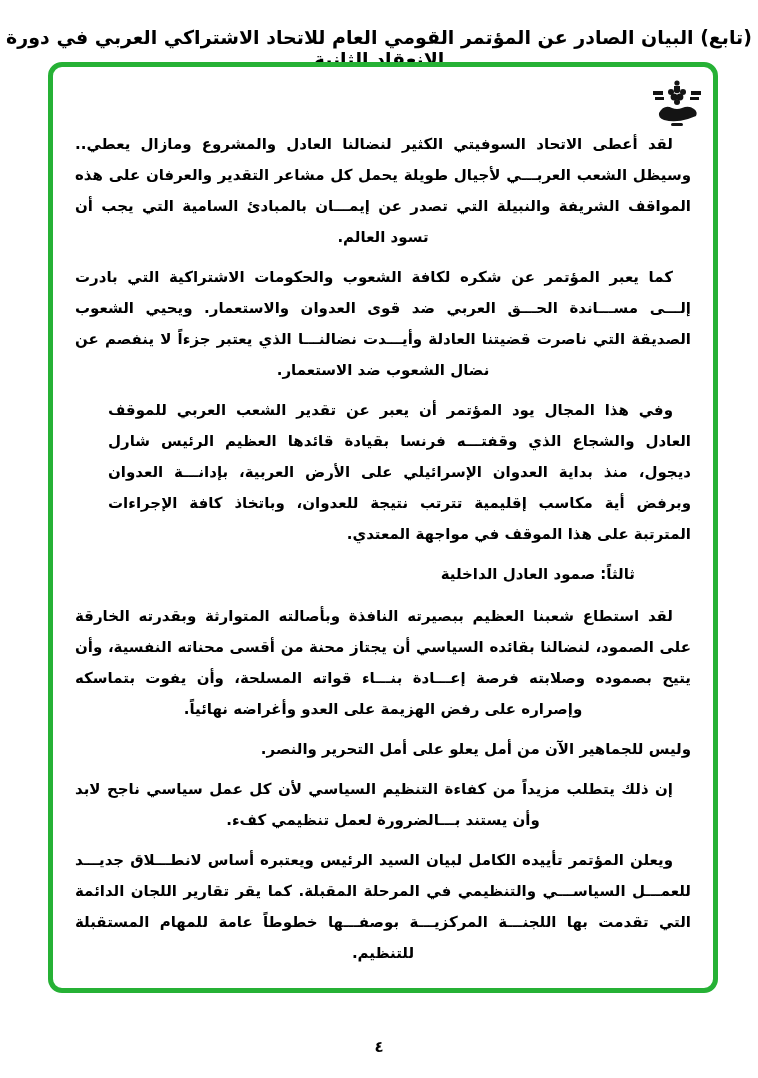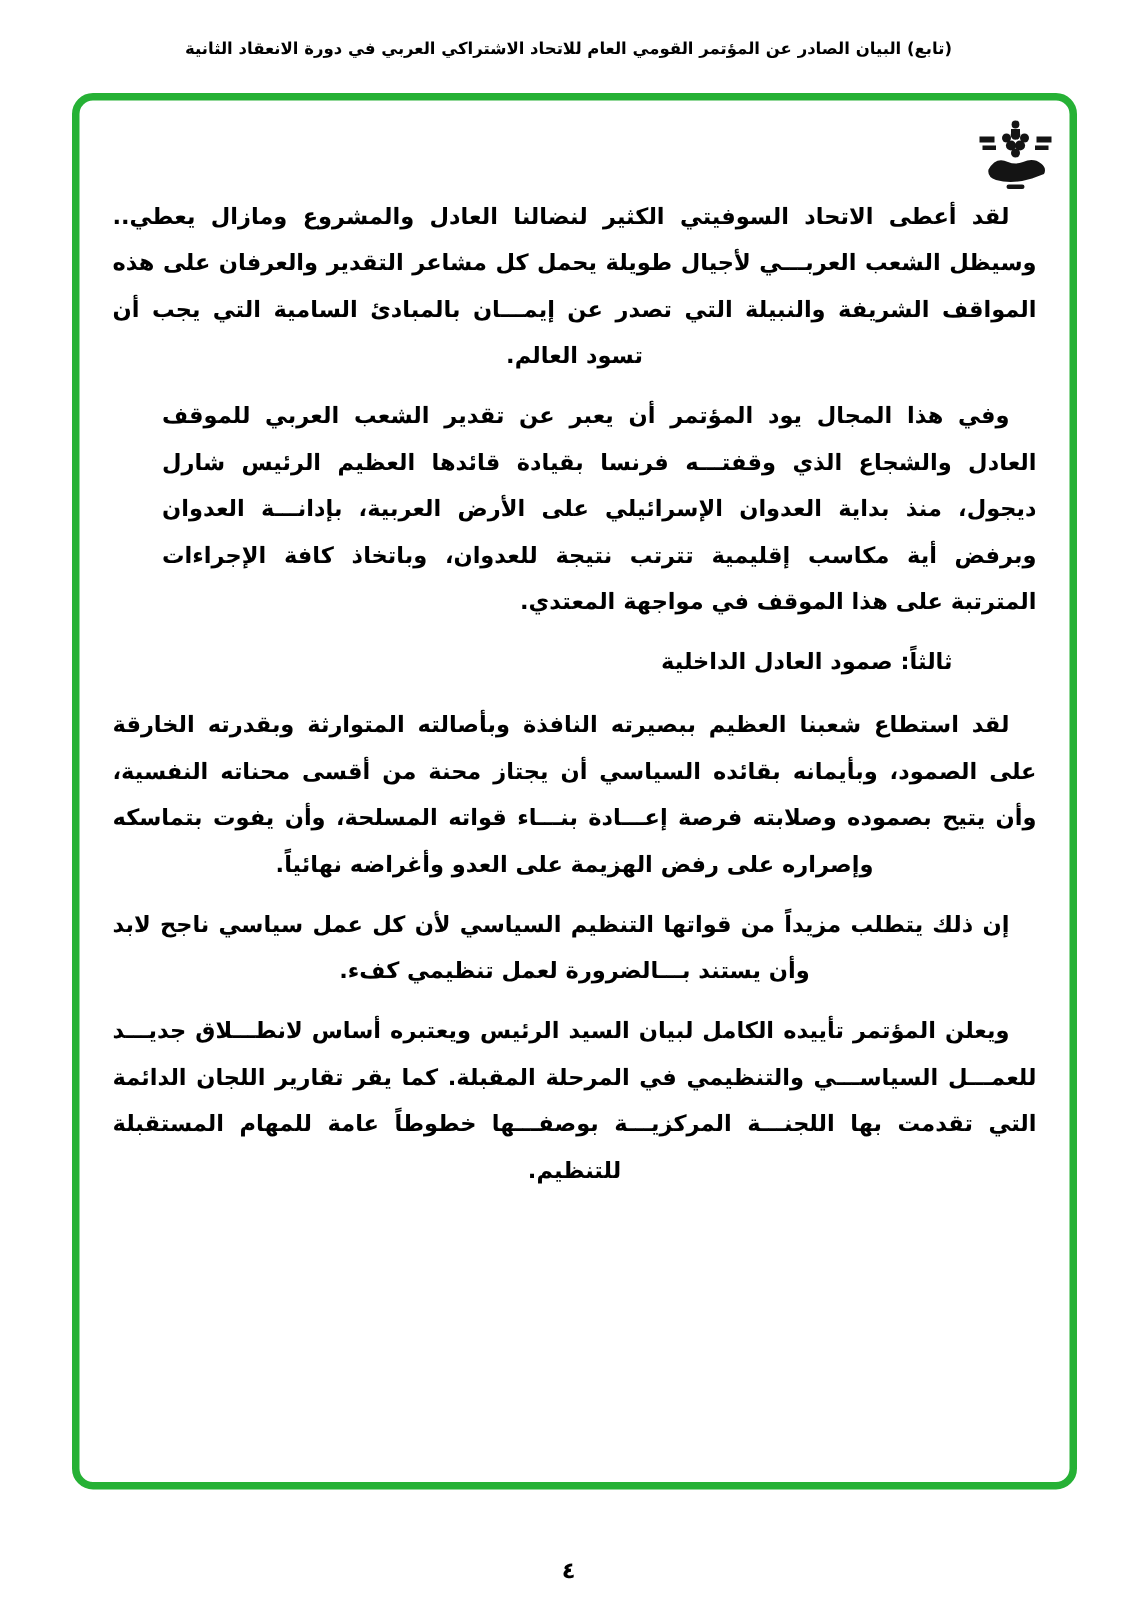--- a/index.html
+++ b/index.html
@@ -3,21 +3,21 @@
 <meta charset="utf-8">
 <style>
   html,body{margin:0;padding:0;}
   body{
     width:758px;height:1078px;position:relative;background:#ffffff;
     font-family:"DejaVu Sans",sans-serif;color:#000;overflow:hidden;
   }
   .page-header{
     position:absolute;top:26px;left:0;width:758px;
     direction:rtl;text-align:center;
-    font-weight:bold;font-size:11px;letter-spacing:0;
+    font-weight:bold;font-size:19px;letter-spacing:0;
     color:#000;
   }
   .doc-frame{
     position:absolute;left:48px;top:62px;width:670px;height:931px;
     box-sizing:border-box;border:5px solid #26b135;border-radius:14px;
     background:#fff;
   }
   .stamp-row{
     display:flex;justify-content:flex-end;
     padding:10px 8px 2px 0;height:62px;box-sizing:border-box;
@@ -68,21 +68,23 @@
           <rect x="41" y="20" width="9" height="3"></rect>
           <path d="M10 36 q5 -9 13 -5 q5 2 10 0 q7 -3 12 1 q4 3 2 7 l-8 3 q-13 4 -24 1 q-6 -2 -5 -7 z"></path>
           <rect x="22" y="46" width="12" height="3" rx="1.5"></rect>
         </g>
       </svg>
     </span>
   </div>
 
   <div class="doc-body">
     <p class="last-center">لقد أعطى الاتحاد السوفيتي الكثير لنضالنا العادل والمشروع ومازال يعطي.. وسيظل الشعب العربـــي لأجيال طويلة يحمل كل مشاعر التقدير والعرفان على هذه المواقف الشريفة والنبيلة التي تصدر عن إيمـــان بالمبادئ السامية التي يجب أن تسود العالم.</p>
+    <p class="last-center">كما يعبر المؤتمر عن شكره لكافة الشعوب والحكومات الاشتراكية التي بادرت إلـــى مســـاندة الحـــق العربي ضد قوى العدوان والاستعمار. ويحيي الشعوب الصديقة التي ناصرت قضيتنا العادلة وأيـــدت نضالنـــا الذي يعتبر جزءاً لا ينفصم عن نضال الشعوب ضد الاستعمار.</p>
     <p class="last-right">وفي هذا المجال يود المؤتمر أن يعبر عن تقدير الشعب العربي للموقف العادل والشجاع الذي وقفتـــه فرنسا بقيادة قائدها العظيم الرئيس شارل ديجول، منذ بداية العدوان الإسرائيلي على الأرض العربية، بإدانـــة العدوان وبرفض أية مكاسب إقليمية تترتب نتيجة للعدوان، وباتخاذ كافة الإجراءات المترتبة على هذا الموقف في مواجهة المعتدي.</p>
     <p class="heading">ثالثاً: صمود العادل الداخلية</p>
-    <p class="last-center">لقد استطاع شعبنا العظيم ببصيرته النافذة وبأصالته المتوارثة وبقدرته الخارقة على الصمود، وبأيمانه بقائده السياسي أن يجتاز محنة من أقسى محناته النفسية، وأن يتيح بصموده وصلابته فرصة إعـــادة بنـــاء قواته المسلحة، وأن يفوت بتماسكه وإصراره على رفض الهزيمة على العدو وأغراضه نهائياً.</p>
-    <p class="last-center">إن ذلك يتطلب مزيداً من قواتها التنظيم السياسي لأن كل عمل سياسي ناجح لابد وأن يستند بـــالضرورة لعمل تنظيمي كفء.</p>
+    <p class="last-center">لقد استطاع شعبنا العظيم ببصيرته النافذة وبأصالته المتوارثة وبقدرته الخارقة على الصمود، لنضالنا بقائده السياسي أن يجتاز محنة من أقسى محناته النفسية، وأن يتيح بصموده وصلابته فرصة إعـــادة بنـــاء قواته المسلحة، وأن يفوت بتماسكه وإصراره على رفض الهزيمة على العدو وأغراضه نهائياً.</p>
+    <p class="single-line">وليس للجماهير الآن من أمل يعلو على أمل التحرير والنصر.</p>
+    <p class="last-center">إن ذلك يتطلب مزيداً من كفاءة التنظيم السياسي لأن كل عمل سياسي ناجح لابد وأن يستند بـــالضرورة لعمل تنظيمي كفء.</p>
     <p class="last-center">ويعلن المؤتمر تأييده الكامل لبيان السيد الرئيس ويعتبره أساس لانطـــلاق جديـــد للعمـــل السياســـي والتنظيمي في المرحلة المقبلة. كما يقر تقارير اللجان الدائمة التي تقدمت بها اللجنـــة المركزيـــة بوصفـــها خطوطاً عامة للمهام المستقبلة للتنظيم.</p>
   </div>
 </div>
 
 <div class="page-number">٤</div>
 
 </body></html>

